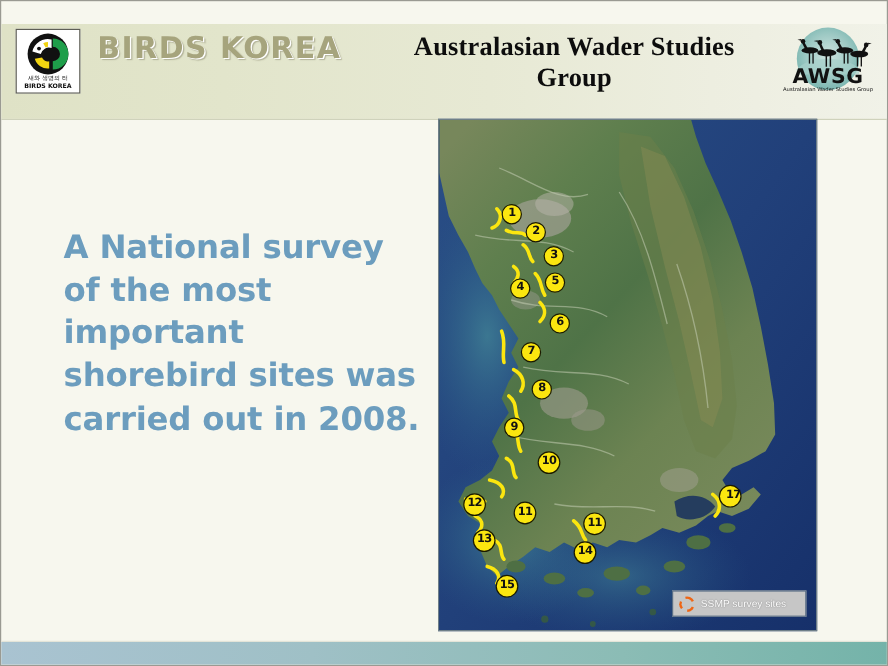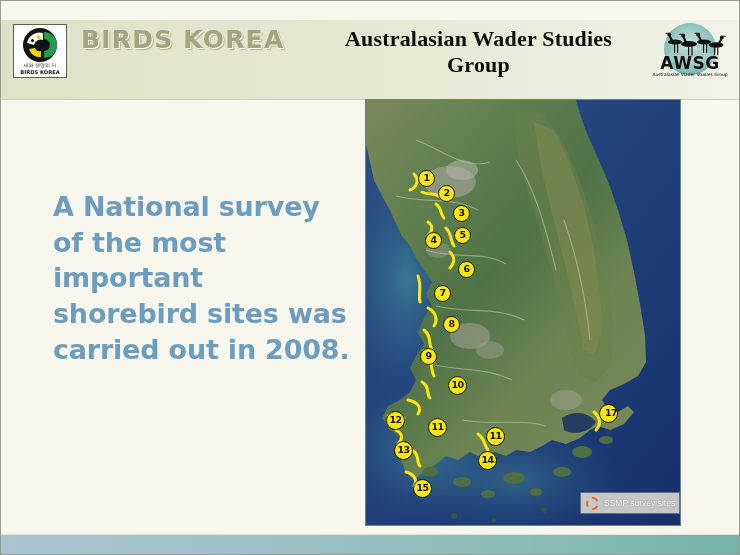--- a/index.html
+++ b/index.html
@@ -151,22 +151,22 @@
     font-size: 9.5px;
     font-weight: bold;
     line-height: 14px;
     text-align: center;
     letter-spacing: -0.6px;
   }
   .marker.wide { width: 19px; height: 19px; line-height: 16px; font-size: 9.5px; }
 
   #map-legend {
     position: absolute;
-    left: 214px; top: 392px;
-    width: 100px; height: 22px;
+    left: 194px; top: 392px;
+    width: 112px; height: 22px;
     background: #c6c6c6;
     border: 1px solid #5b6f86;
     display: flex;
     align-items: center;
     padding-left: 5px;
     gap: 5px;
   }
   #legend-ring {
     width: 13px; height: 13px;
     border: 2px dashed #ef6513;

